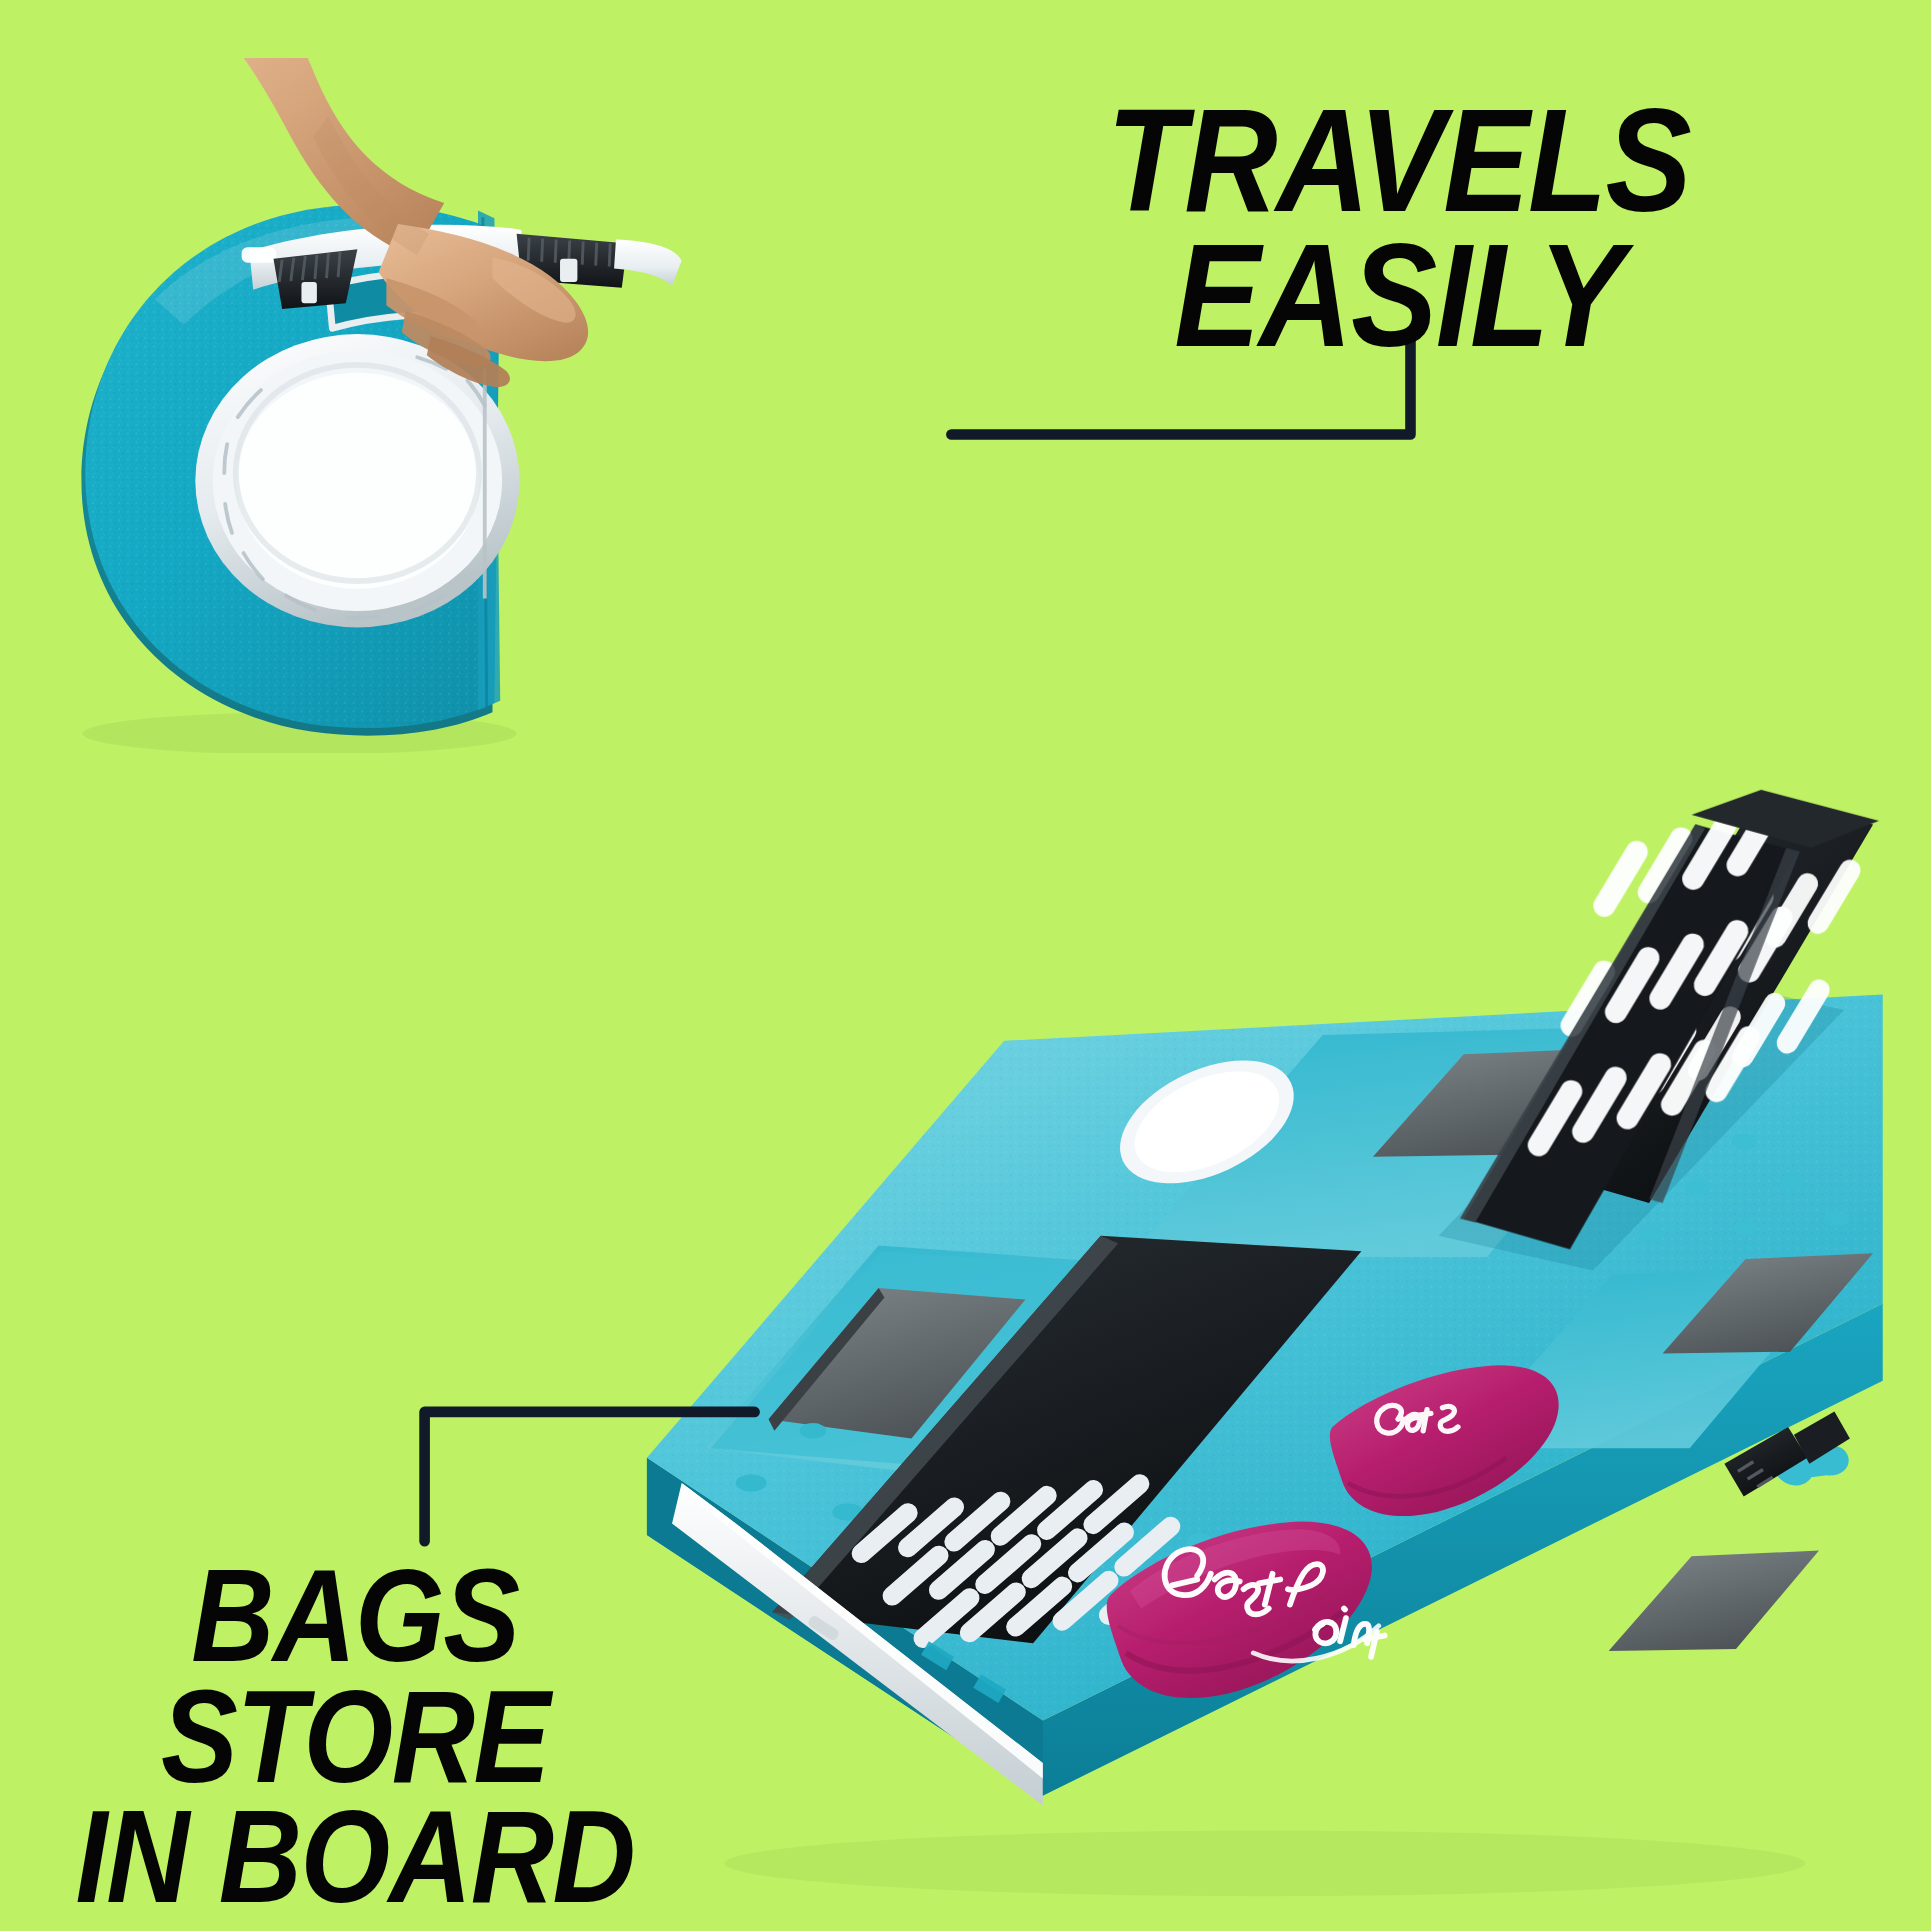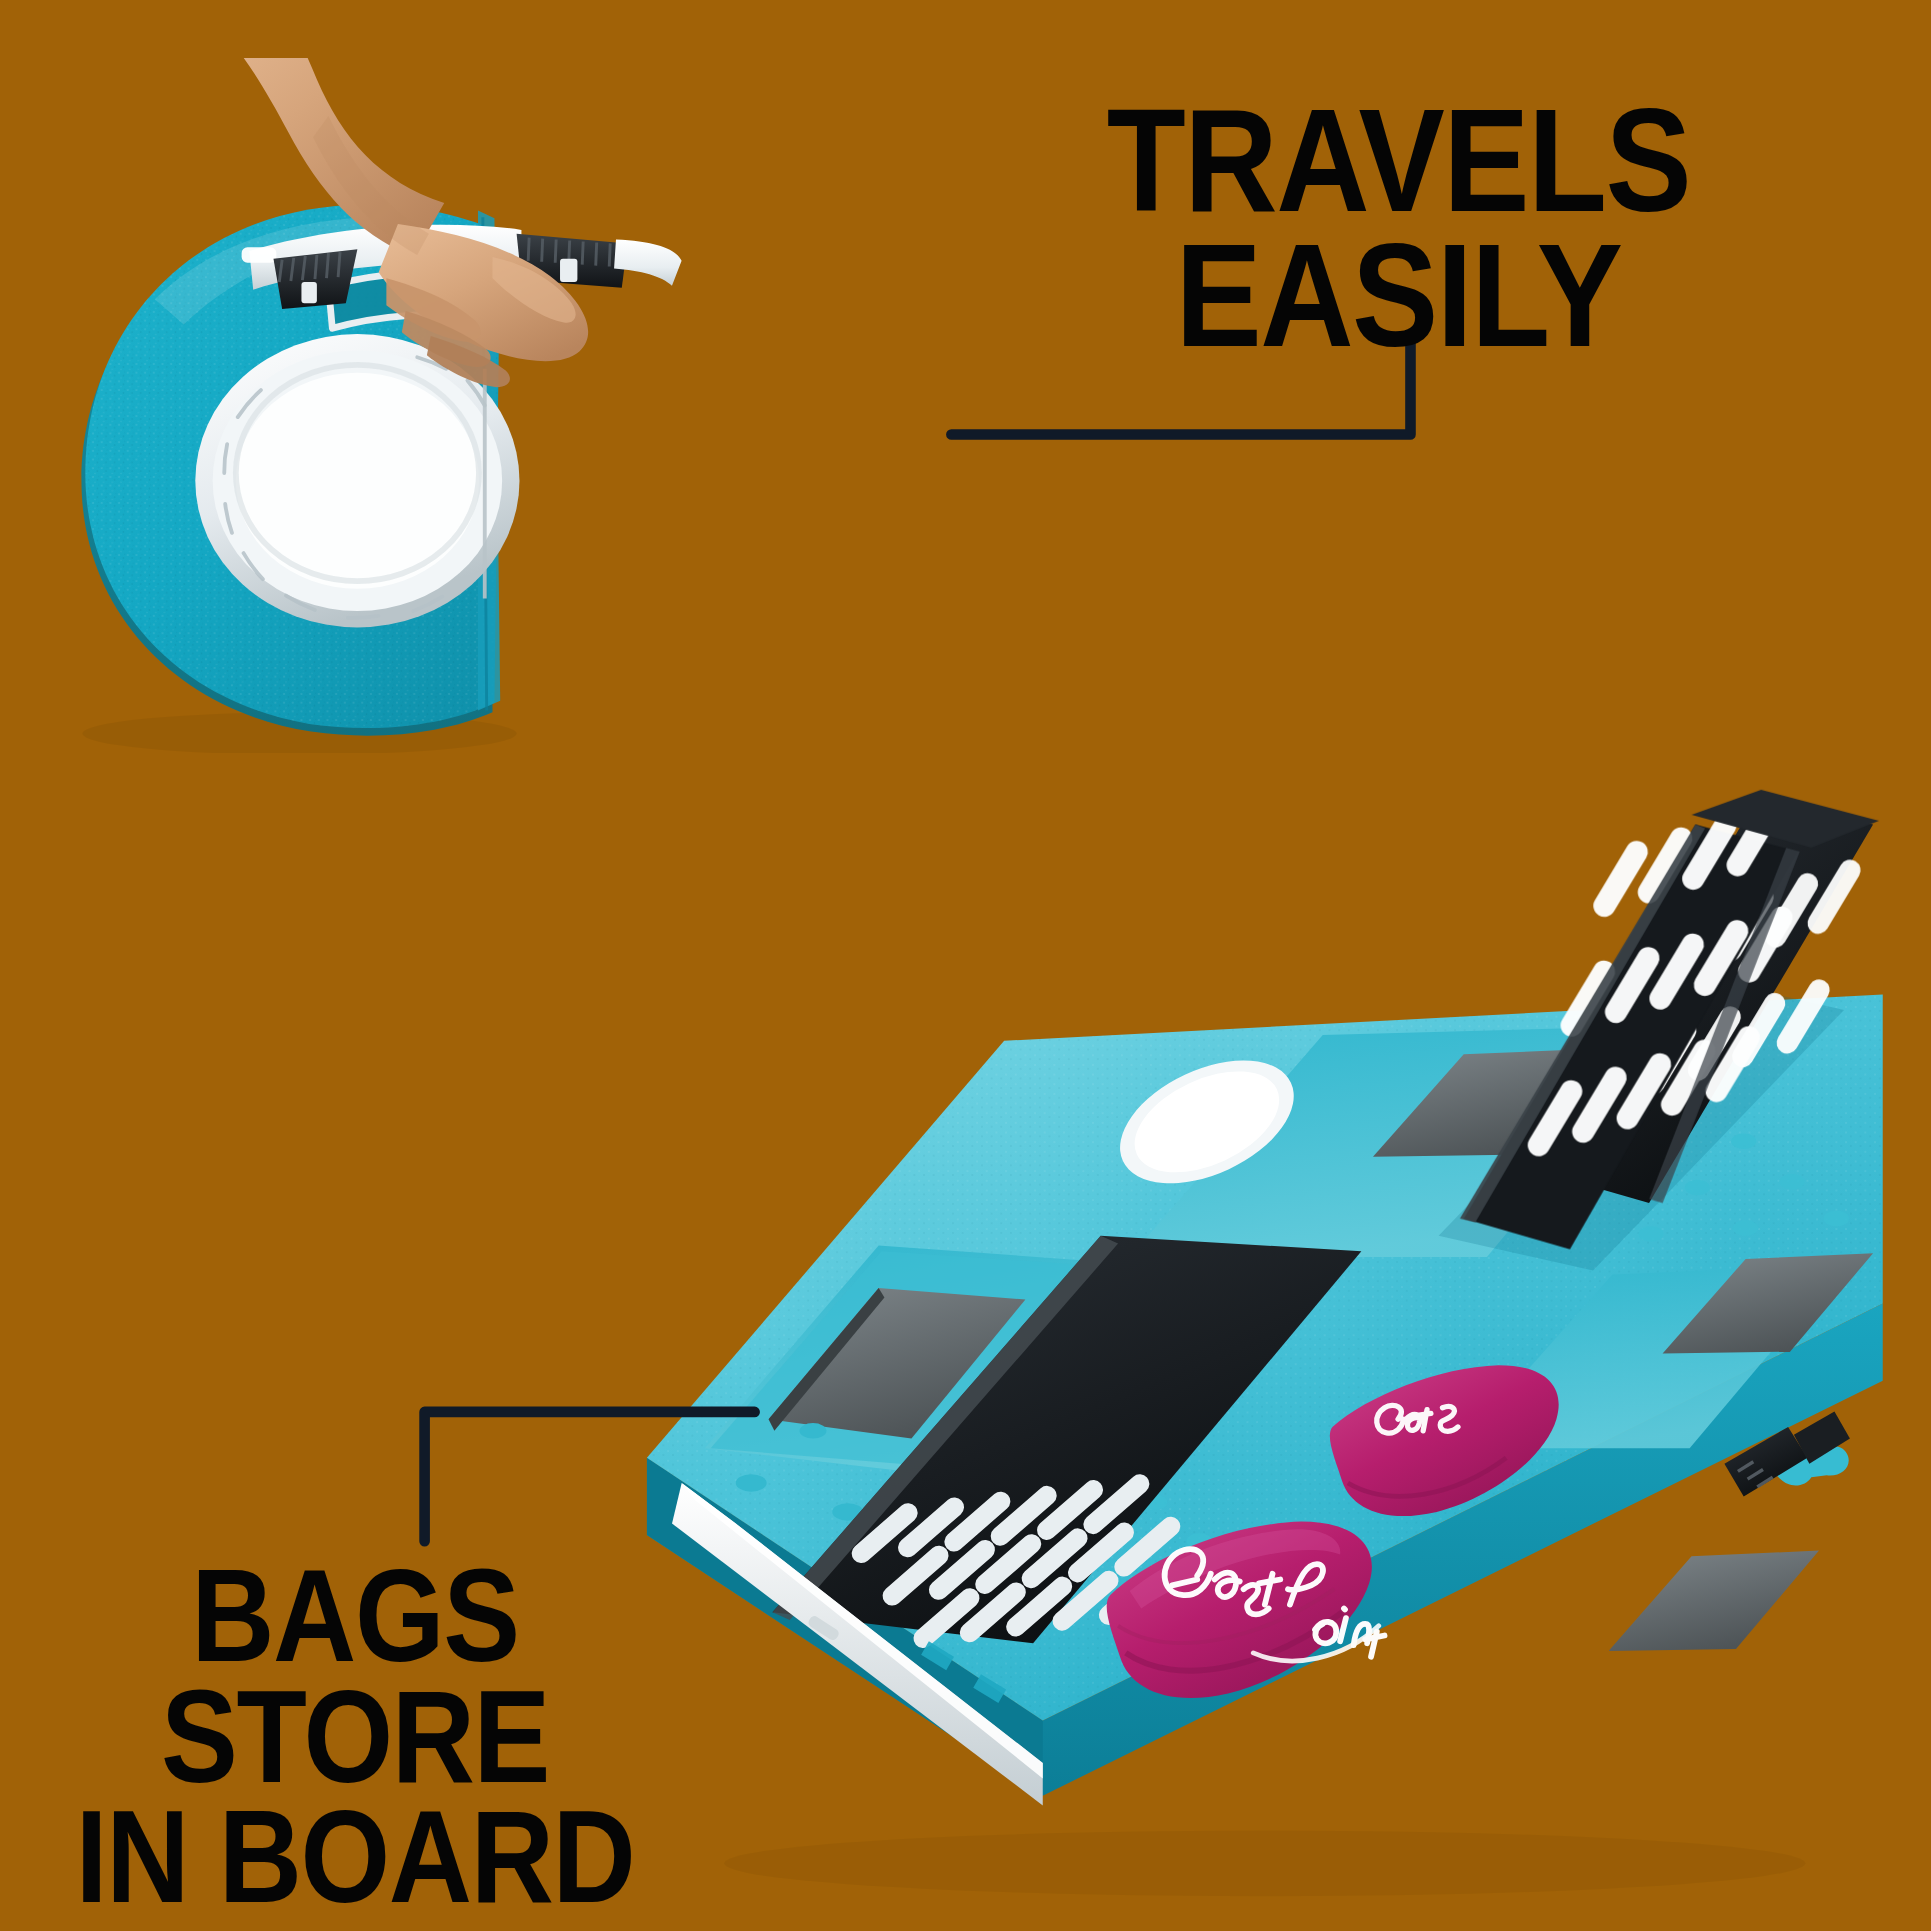--- a/index.html
+++ b/index.html
@@ -8,22 +8,23 @@
     padding: 0;
     background: #ffffff;
   }
   body {
     font-family: "Liberation Sans", sans-serif;
   }
   #stage {
     position: relative;
     width: 1931px;
     height: 1931px;
-    background: #a16207;
+    background: #bef264;
     overflow: hidden;
+    font-style: italic;
   }
 
   
   .headline {
     position: absolute;
     font-family: "Liberation Sans", sans-serif;
     font-weight: 700;
     color: #050505;
     letter-spacing: -0.012em;
     line-height: 0.92;

